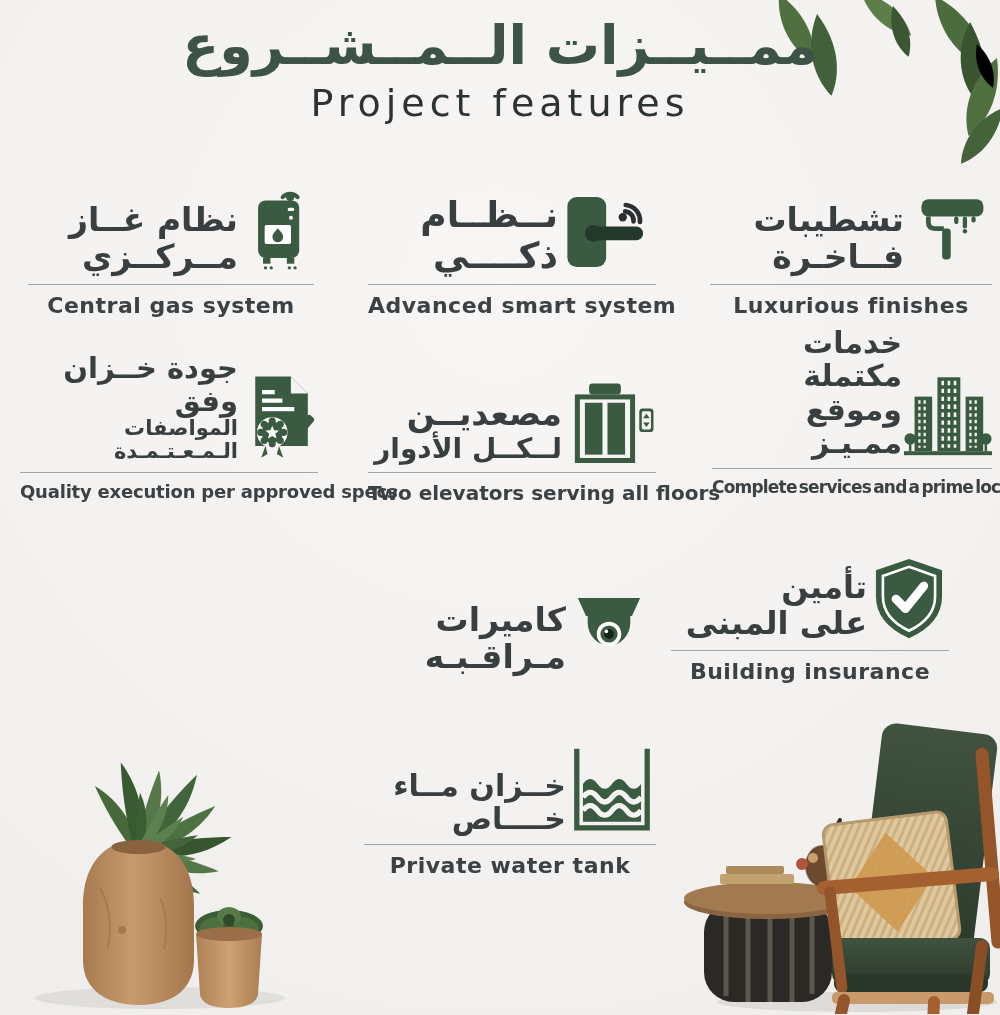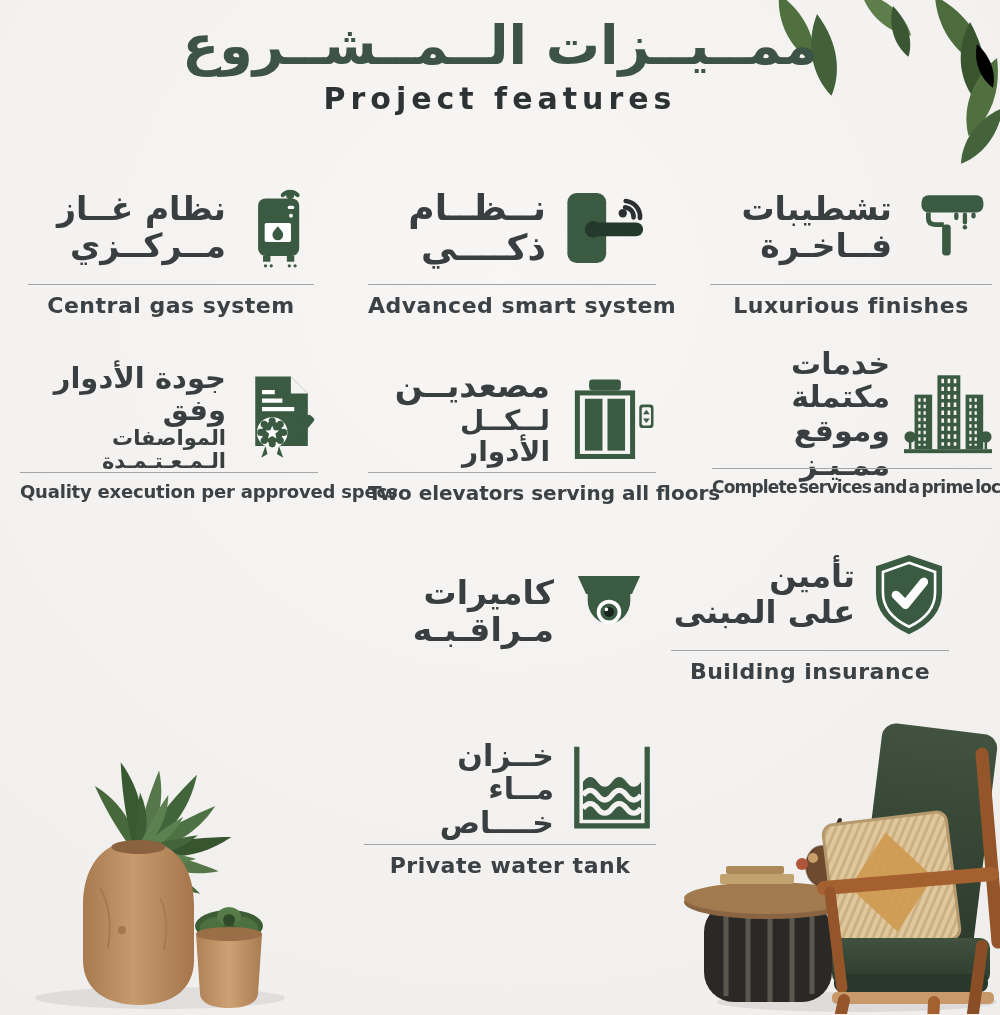--- a/index.html
+++ b/index.html
@@ -19,26 +19,26 @@
     background:radial-gradient(circle at 50% 28%,#f7f6f4 0%,#f3f2f0 55%,#efeeec 100%);
     overflow:hidden;
   }
   
   .header{position:absolute;left:0;top:16px;width:100%;text-align:center;z-index:2;}
   .title-ar{
     direction:rtl;font-size:54px;font-weight:800;color:var(--title-green);
     line-height:1.1;letter-spacing:0;text-align:center;
   }
   .title-en{
-    margin-top:6px;font-size:30px;font-weight:700;color:#2d3234;letter-spacing:5px;
+    margin-top:6px;font-size:38px;font-weight:400;color:#2d3234;letter-spacing:5px;
   }
   
   .feature{position:absolute;display:flex;flex-direction:column;}
   .feature-main{
-    flex:1;display:flex;align-items:center;justify-content:flex-end;gap:14px;
+    flex:1;display:flex;align-items:flex-end;justify-content:flex-end;gap:2px;
     padding-bottom:8px;min-height:100px;
   }
   .ar-text{direction:rtl;text-align:right;color:var(--ink);font-weight:700;line-height:1.12;}
   .ar-l1{font-size:33px;}
   .ar-l2{font-size:33px;}
   .feature.f2 .ar-l1,.feature.f2 .ar-l2{font-size:36px;}
   .feature.f4 .ar-l1{font-size:29px;}
   .feature.f4 .ar-l2{font-size:21px;font-weight:600;}
   .feature.f5 .ar-l2{font-size:28px;}
   .feature.f6 .ar-l1,.feature.f6 .ar-l2{font-size:30px;}
@@ -161,21 +161,21 @@
           <path d="M76.5 19.3 A17 17 0 0 1 82.7 42.5" stroke="#2b2f31" stroke-width="5" fill="none" stroke-linecap="round" transform="rotate(-25 68 30)"></path>
         </svg>
       </div>
     </div>
     <div class="caption">Advanced smart system</div>
   </div>
 
   <div class="feature f4">
     <div class="feature-main">
       <div class="ar-text">
-        <div class="ar-l1">جودة الأدوار وفق</div>
+        <div class="ar-l1">جودة خــزان وفق</div>
         <div class="ar-l2">المواصفات الـمـعـتـمـدة</div>
       </div>
       <div class="icon-box">
         <svg width="78" height="92" viewBox="0 0 92 106">
           <path d="M18 4 H60 L80 24 V86 H18 Z" fill="#3a5a41"></path>
           <path d="M60 4 L60 24 H80 Z" fill="#f4f3f1"></path>
           <rect x="26" y="20" width="15" height="5" fill="#fff"></rect>
           <rect x="26" y="30" width="24" height="5" fill="#fff"></rect>
           <rect x="26" y="40" width="38" height="5" fill="#fff"></rect>
           <g transform="rotate(40 76 62)">

